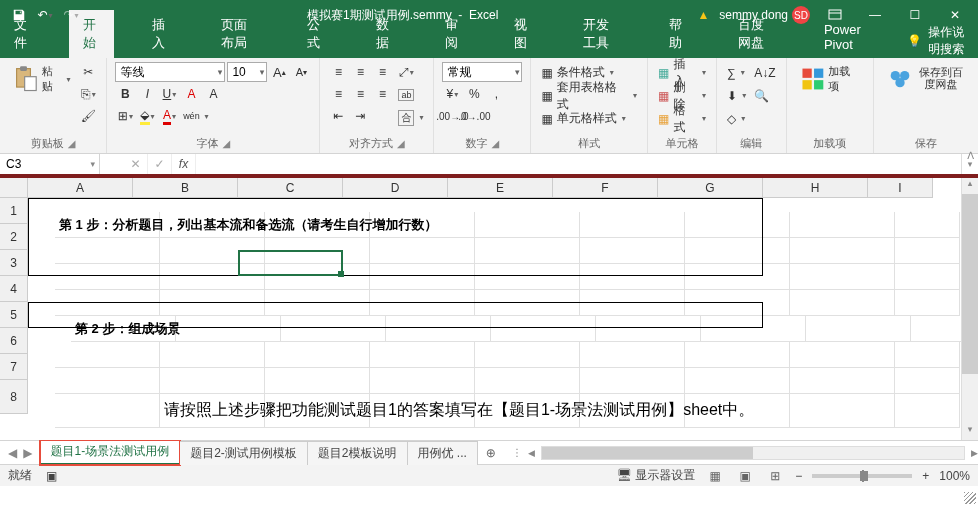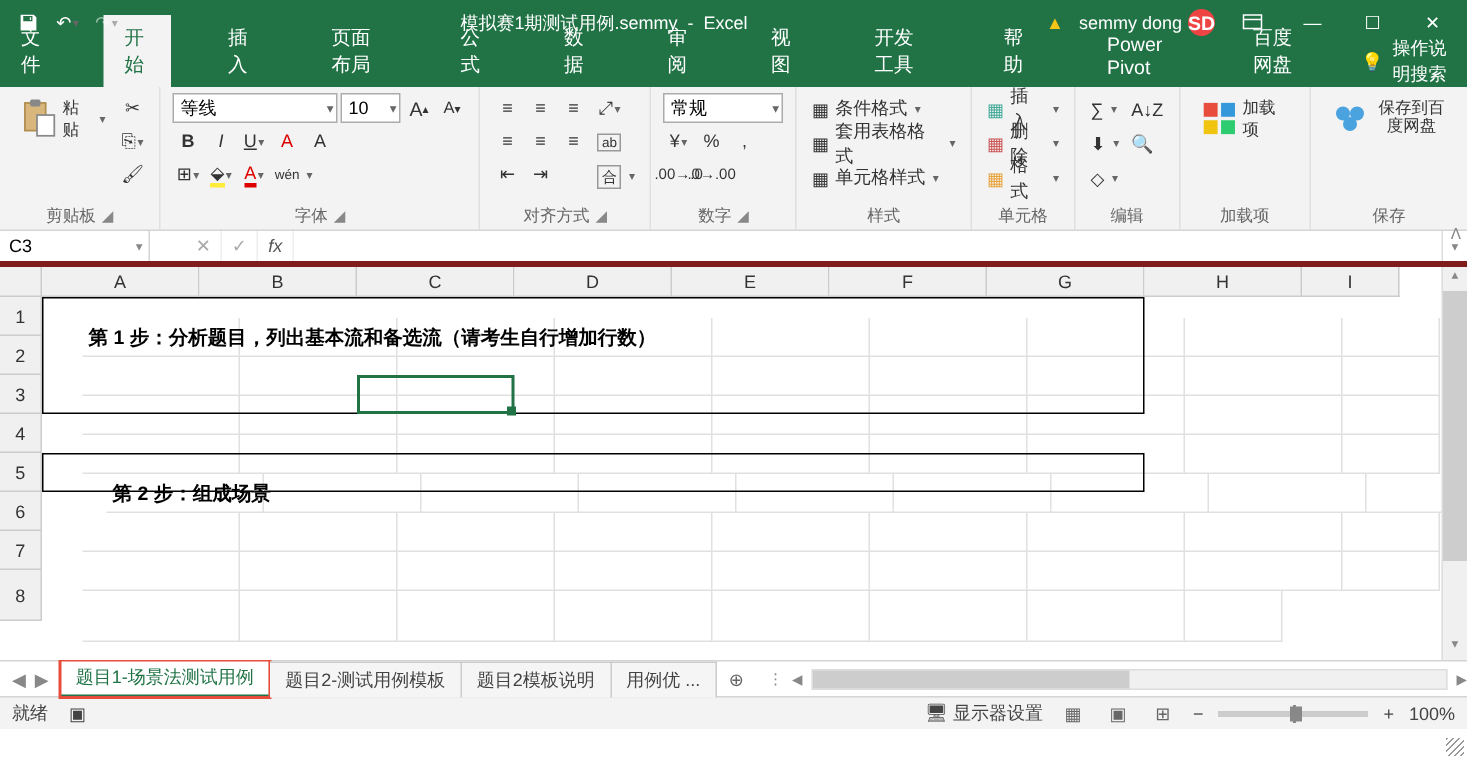--- a/index.html
+++ b/index.html
@@ -4,21 +4,21 @@
 <style>
 * { margin: 0; padding: 0; box-sizing: border-box; font-family: "Microsoft YaHei", "Segoe UI", sans-serif; }
 body { background: #fff; width: 978px; height: 506px; overflow: hidden; position: relative; }
 
 
 .titlebar { background: #217346; height: 30px; display: flex; align-items: center; color: #fff; font-size: 12px; }
 .qat { display: flex; align-items: center; gap: 4px; padding-left: 8px; }
 .qat-btn { width: 22px; height: 22px; display: flex; align-items: center; justify-content: center; color: #fff; cursor: pointer; }
 .title-center { flex: 1; text-align: center; }
 .title-right { display: flex; align-items: center; gap: 10px; padding-right: 8px; }
-.user-badge { background: #ef4444; border-radius: 50%; width: 18px; height: 18px; display: inline-flex; align-items: center; justify-content: center; font-size: 13px; margin-left: 4px; font-weight: bold; }
+.user-badge { background: #ef4444; border-radius: 50%; width: 18px; height: 18px; display: inline-flex; align-items: center; justify-content: center; font-size: 10px; margin-left: 4px; }
 .win-btn { width: 30px; height: 20px; display: flex; align-items: center; justify-content: center; cursor: pointer; }
 
 
 .ribbon-tabs { background: #217346; height: 28px; display: flex; align-items: flex-end; color: #fff; font-size: 13px; gap: 24px; }
 .ribbon-tab { padding: 6px 14px; cursor: pointer; }
 .ribbon-tab.active { background: #f3f3f3; color: #217346; }
 .ribbon-tabs-right { margin-left: auto; display: flex; align-items: center; padding-right: 10px; gap: 6px; font-size: 12px; }
 
 
 .ribbon-body { background: #f3f3f3; border-bottom: 1px solid #d4d4d4; height: 96px; display: flex; }
@@ -120,22 +120,22 @@
   <div class="ribbon-tab">文件</div>
   <div class="ribbon-tab active">开始</div>
   <div class="ribbon-tab">插入</div>
   <div class="ribbon-tab">页面布局</div>
   <div class="ribbon-tab">公式</div>
   <div class="ribbon-tab">数据</div>
   <div class="ribbon-tab">审阅</div>
   <div class="ribbon-tab">视图</div>
   <div class="ribbon-tab">开发工具</div>
   <div class="ribbon-tab">帮助</div>
+  <div class="ribbon-tab">百度网盘</div>
   <div class="ribbon-tab">Power Pivot</div>
-  <div class="ribbon-tab">百度网盘</div>
   <div class="ribbon-tabs-right">
     <span>💡</span>
     <span>操作说明搜索</span>
   </div>
 </div>
 
 <div class="ribbon-body">
 
   <div class="ribbon-group">
     <div class="ribbon-group-content">
@@ -472,20 +472,21 @@
         <div class="cell" style="width: 105px; height: 26px;"></div>
         <div class="cell" style="width: 105px; height: 26px;"></div>
         <div class="cell" style="width: 105px; height: 26px;"></div>
         <div class="cell" style="width: 105px; height: 26px;"></div>
         <div class="cell" style="width: 105px; height: 26px;"></div>
         <div class="cell" style="width: 105px; height: 26px;"></div>
         <div class="cell" style="width: 65px; height: 26px;"></div>
       </div>
       <div class="cell-row">
         <div class="cell" style="width: 105px; height: 34px;"></div>
+        <div class="cell" style="width: 105px; height: 34px; font-size: 16px; position: relative; z-index: 1;">请按照上述步骤把功能测试题目1的答案填写在【题目1-场景法测试用例】sheet中。</div>
         <div class="cell" style="width: 105px; height: 34px;"></div>
         <div class="cell" style="width: 105px; height: 34px;"></div>
         <div class="cell" style="width: 105px; height: 34px;"></div>
         <div class="cell" style="width: 105px; height: 34px;"></div>
         <div class="cell" style="width: 105px; height: 34px;"></div>
         <div class="cell" style="width: 105px; height: 34px;"></div>
         <div class="cell" style="width: 65px; height: 34px;"></div>
       </div>
     </div>
 

